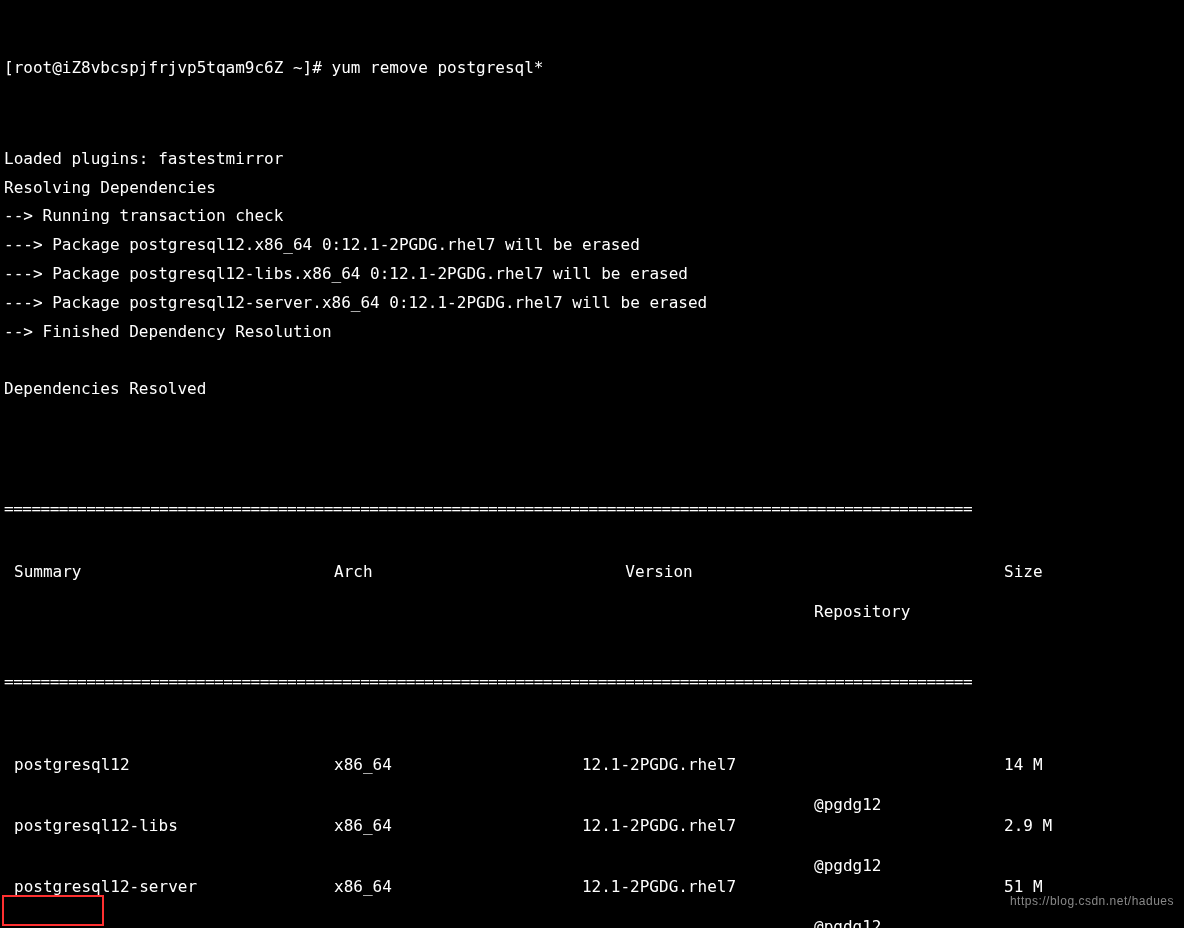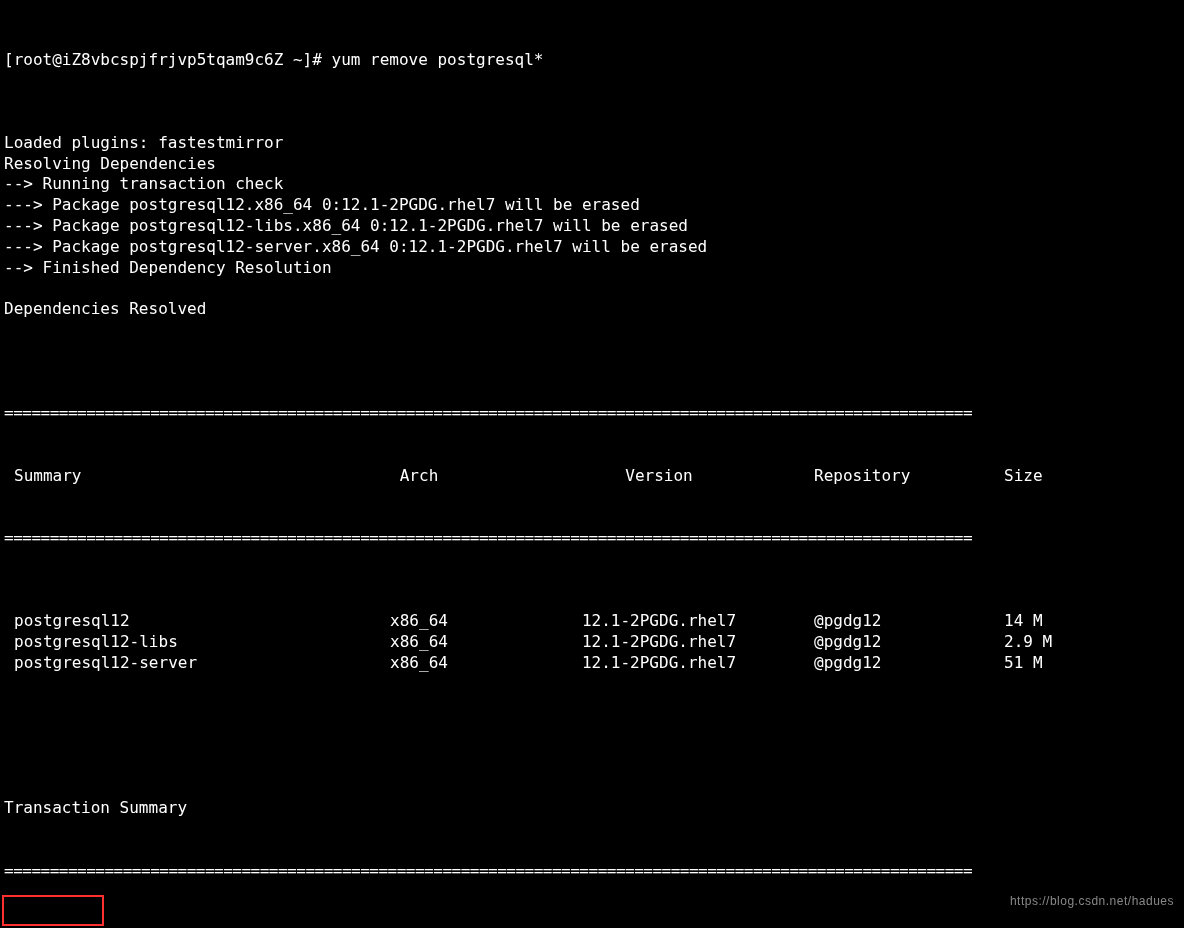--- a/index.html
+++ b/index.html
@@ -19,44 +19,44 @@
     padding: 8px 4px;
     white-space: pre;
   }
   .divider {
     letter-spacing: -0.5px;
   }
   .row {
     display: flex;
   }
   .col-pkg     { width: 320px; padding-left: 10px;}
-  .col-arch    { width: 170px; text-align: center; }
+  .col-arch    { width: 170px; }
   .col-version { width: 310px; text-align: center; }
-  .col-repo    { width: 190px; }
+  .col-repo    { width: 190px; margin-top: 40px; }
   .col-size    { width: 80px; text-align: left; padding-right: 20px;}
   .hdr .col-pkg { padding-left: 10px;}
   .highlight-box {
     position: absolute;
     border: 2px solid #ff3030;
     left: 2px;
     top: 895px;
     width: 98px;
     height: 27px;
     pointer-events: none;
   }
   .watermark {
     position: absolute;
     right: 10px;
     bottom: 18px;
     font-size: 12px;
     color: #888;
     font-family: sans-serif;
     letter-spacing: 0.5px;
   }
-  .line { min-height: 1.3em; }
+  .line { min-height: 1.3em; margin-top: 8px; }
 </style>
 </head>
 <body>
 
 <div class="terminal">
   <div class="line"><span>[root@iZ8vbcspjfrjvp5tqam9c6Z ~]# </span><span>yum remove postgresql*</span></div>
 
   <div id="preamble"><div class="line">Loaded plugins: fastestmirror</div><div class="line">Resolving Dependencies</div><div class="line">--&gt; Running transaction check</div><div class="line">---&gt; Package postgresql12.x86_64 0:12.1-2PGDG.rhel7 will be erased</div><div class="line">---&gt; Package postgresql12-libs.x86_64 0:12.1-2PGDG.rhel7 will be erased</div><div class="line">---&gt; Package postgresql12-server.x86_64 0:12.1-2PGDG.rhel7 will be erased</div><div class="line">--&gt; Finished Dependency Resolution</div><div class="line">&nbsp;</div><div class="line">Dependencies Resolved</div><div class="line">&nbsp;</div></div>
 
   <div class="line divider">==========================================================================================================</div>

